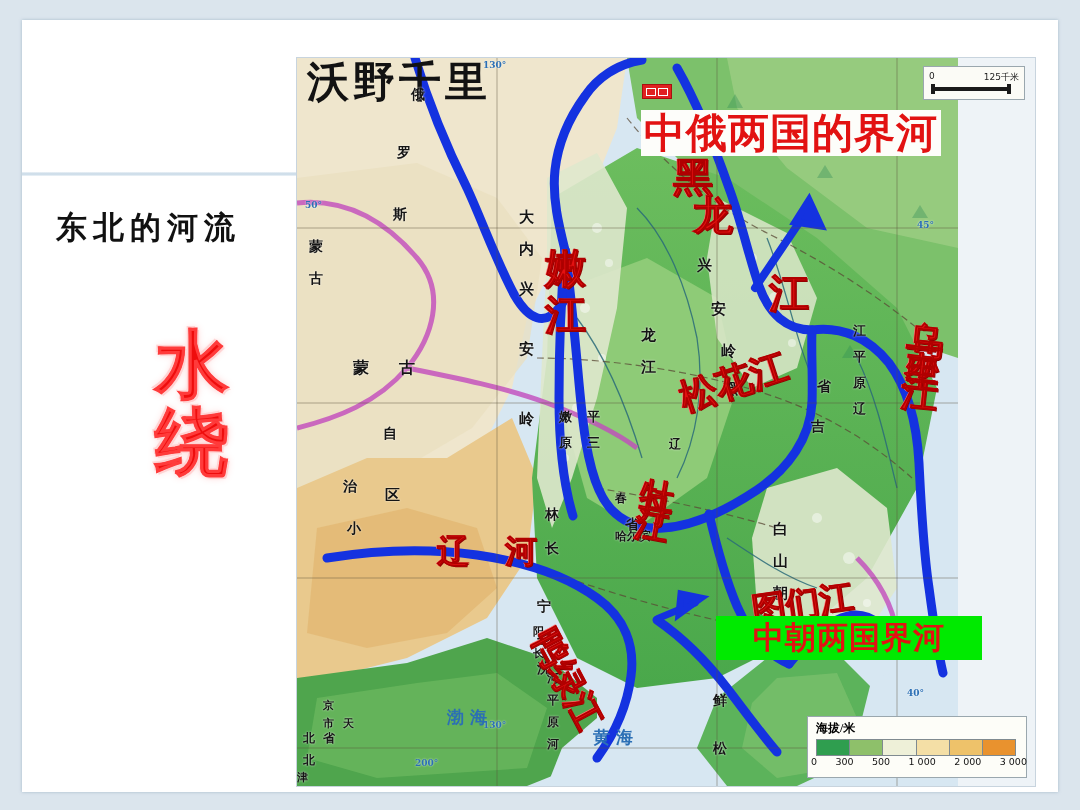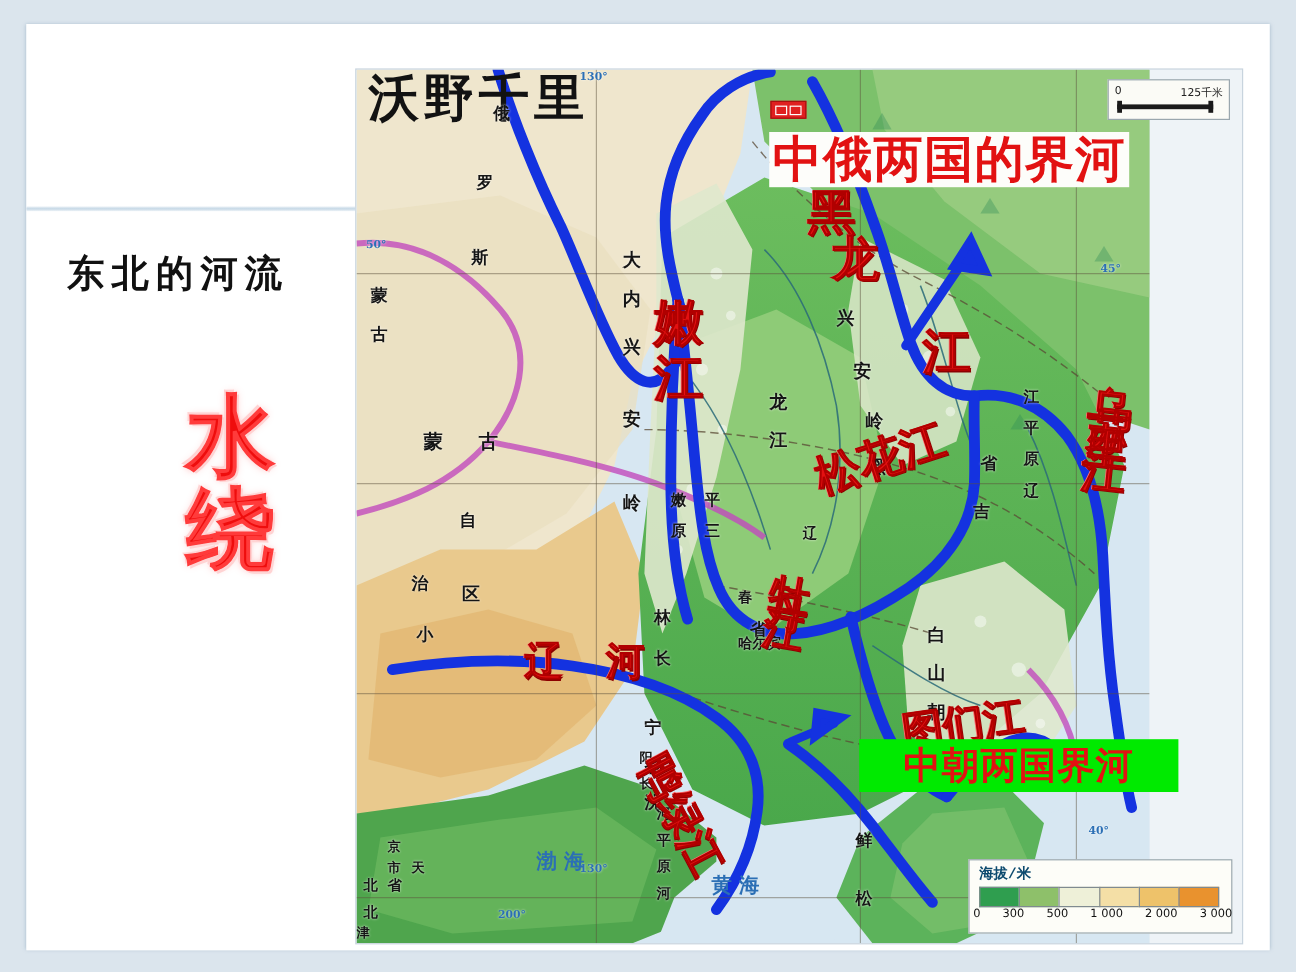--- a/index.html
+++ b/index.html
@@ -114,21 +114,21 @@
     content:"";position:absolute;top:-3px;width:4px;height:10px;background:#1a1a1a;}
   .scalebox .bar:before{left:0;} .scalebox .bar:after{right:0;}
 
   
   .legendbox{
     position:absolute;right:8px;bottom:8px;width:218px;height:60px;
     background:#fdfdf8;border:1px solid #9aa7ae;
   }
   .legendbox .lgt{
     position:absolute;left:8px;top:3px;font-size:12px;font-weight:700;
-    font-family:Liberation Mono, monospace;color:#0c4a6e;
+    font-family:Liberation Serif, serif;color:#000000;
   }
   .legendbox .swatches{position:absolute;left:8px;top:22px;width:200px;height:15px;display:flex;}
   .legendbox .swatches i{flex:1;height:15px;border:1px solid #7f8a90;border-right:none;display:block;}
   .legendbox .swatches i:last-child{border-right:1px solid #7f8a90;}
   .legendbox .lnums{
     position:absolute;left:0px;top:39px;width:216px;display:flex;
     justify-content:space-between;font-size:9.5px;color:#111;padding:0 3px;
     font-family:"DejaVu Sans","Liberation Sans",sans-serif;
   }
 

